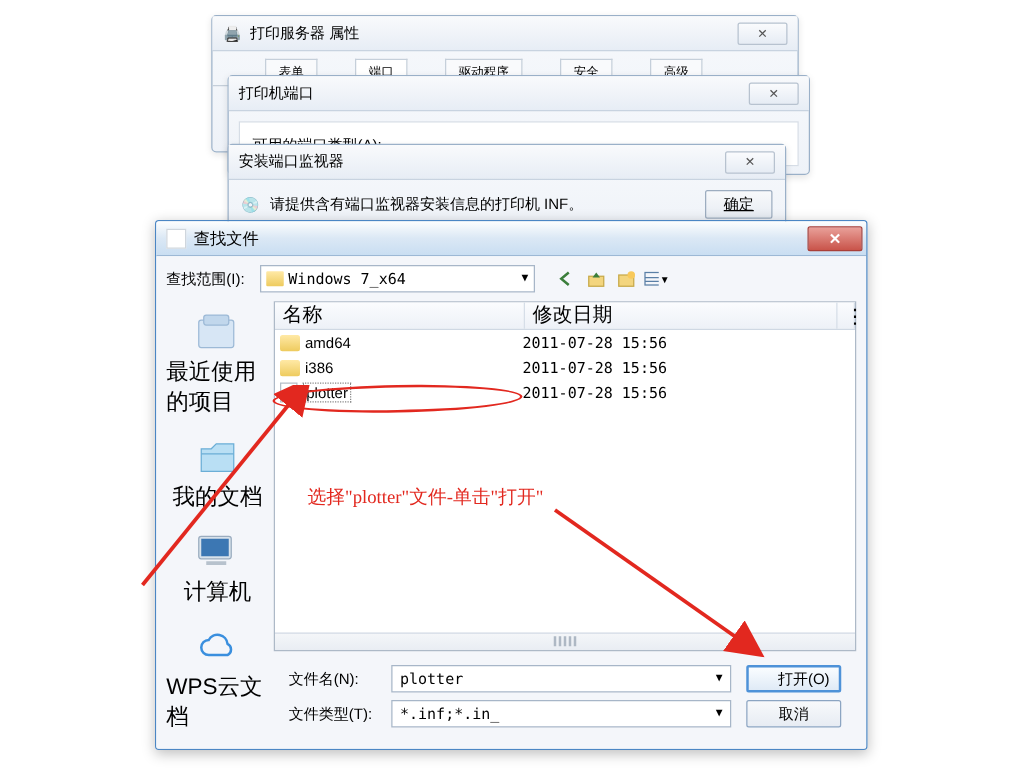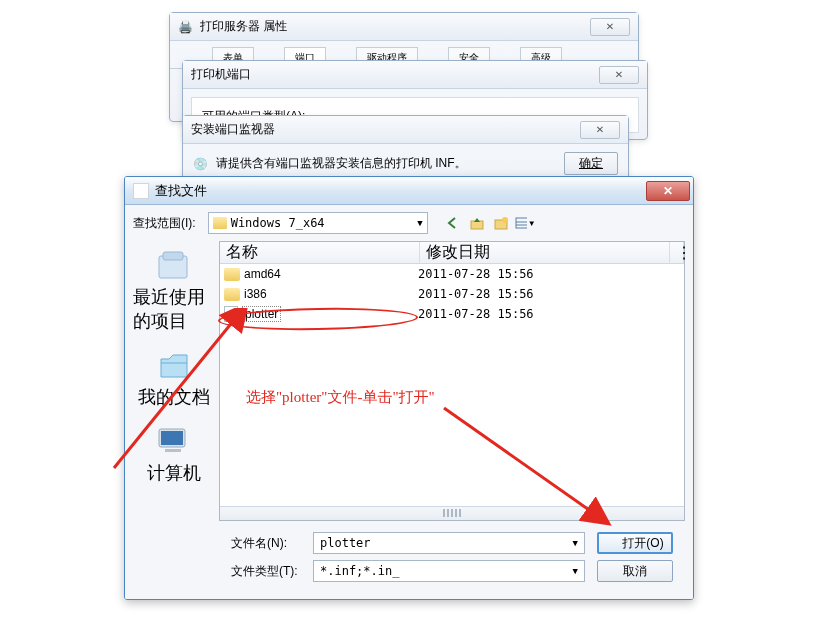--- a/index.html
+++ b/index.html
@@ -449,20 +449,28 @@
         </div>
         <div class="side-item">
           <div class="side-icon">
             <svg width="38" height="32">
                 <rect x="4" y="4" width="26" height="18" rx="2" fill="#d8e2eb" stroke="#9aacbf"></rect>
                 <rect x="6" y="6" width="22" height="14" fill="#3c77b3"></rect>
                 <rect x="10" y="24" width="16" height="3" fill="#b7c2cd"></rect>
               </svg>
           </div>
           <span>计算机</span>
+        </div>
+        <div class="side-item">
+          <div class="side-icon">
+            <svg width="38" height="30">
+                <path d="M12 22 a6 6 0 0 1 0 -12 a8 8 0 0 1 15 3 a5 5 0 0 1 0 9 Z" fill="none" stroke="#3a8fde" stroke-width="2"></path>
+              </svg>
+          </div>
+          <span>WPS云文档</span>
         </div>
       </div>
 
       <div style="flex:1; display:flex; flex-direction:column;">
         <div class="fd-listarea">
           <div class="list-header">
             <div class="col col-name">名称</div>
             <div class="col col-date">修改日期</div>
             <div class="col col-extra">⋮</div>
           </div>

